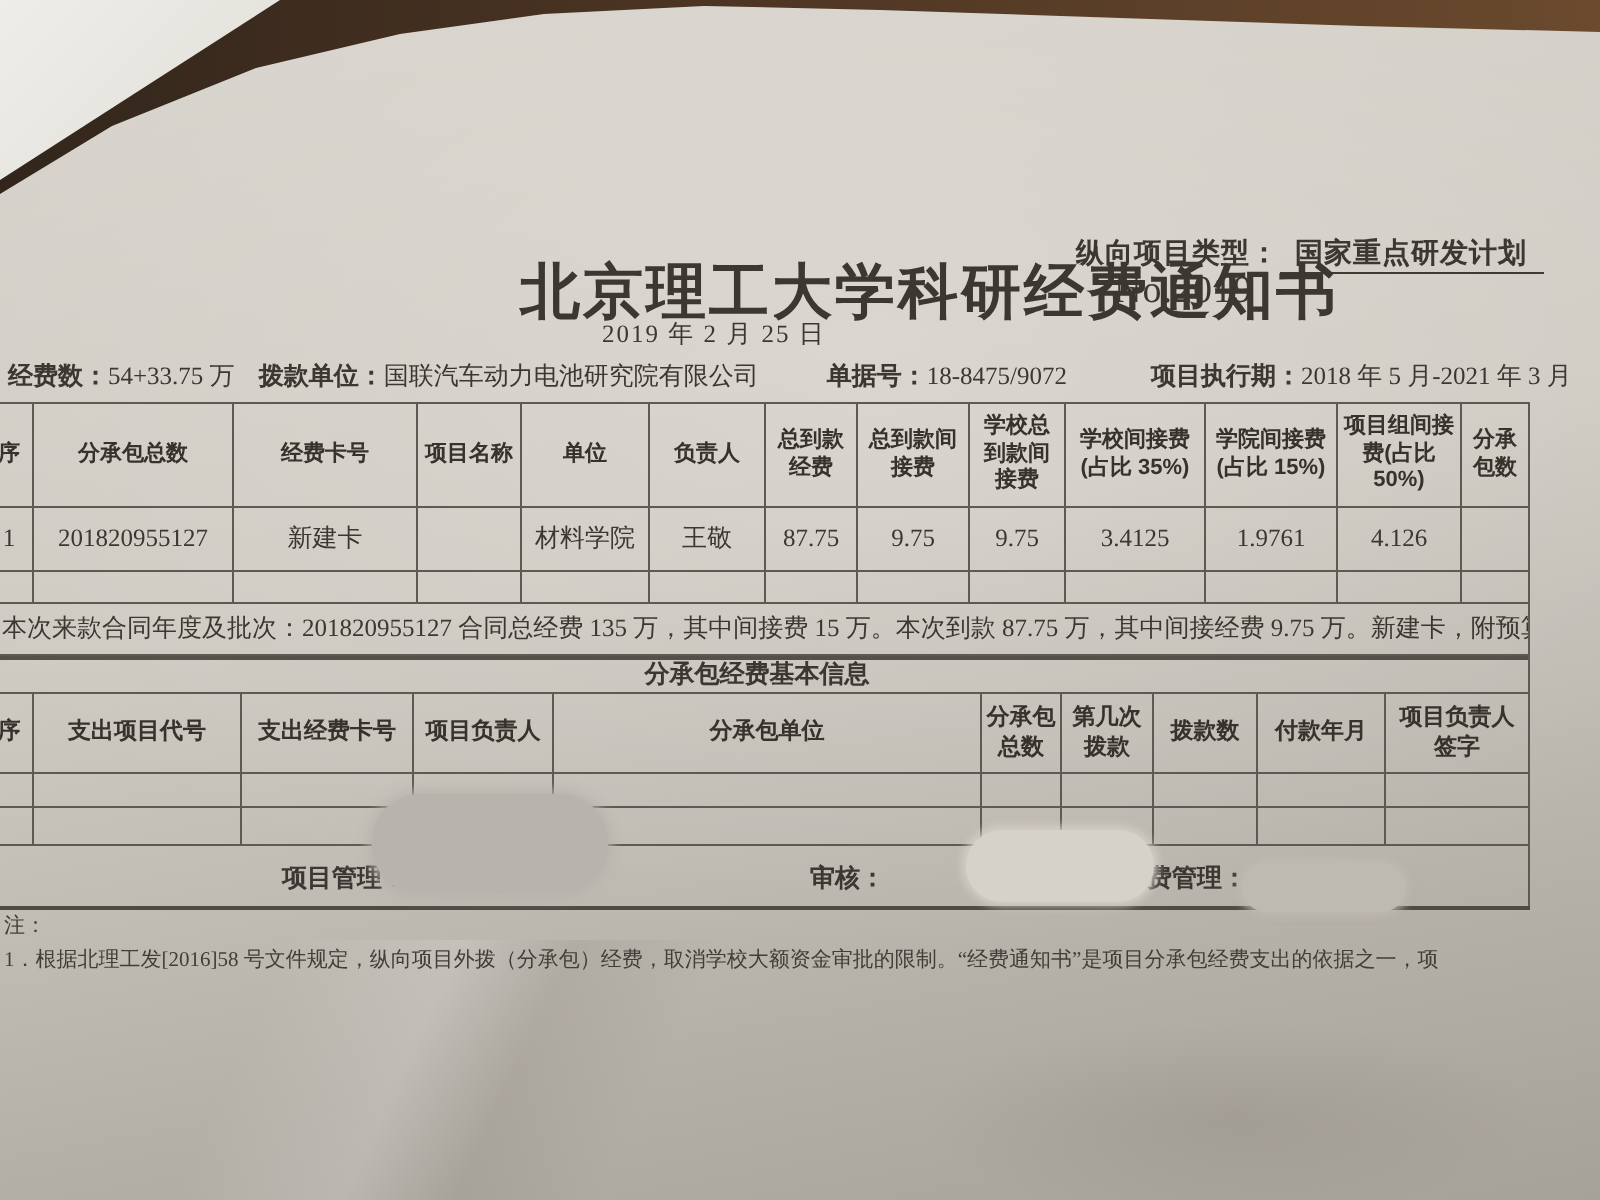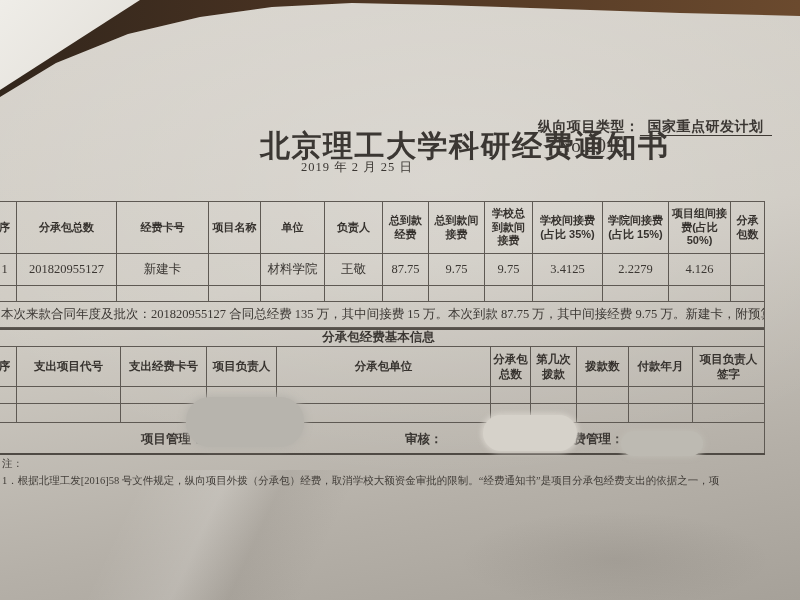--- a/index.html
+++ b/index.html
@@ -78,20 +78,26 @@
 <div class="content">
 
   <div class="vtype">
     <span>纵向项目类型：</span><span class="val">国家重点研发计划</span>
   </div>
 
   <div class="title">北京理工大学科研经费通知书</div>
   <div class="doc-no">No.2019</div>
   <div class="date">2019 年 2 月 25 日</div>
 
+  <div class="info-line">
+    <span class="pair"><b>经费数：</b><span>54+33.75 万</span></span>
+    <span class="pair"><b>拨款单位：</b><span>国联汽车动力电池研究院有限公司</span></span>
+    <span class="pair receipt"><b>单据号：</b><span>18-8475/9072</span></span>
+    <span class="pair period"><b>项目执行期：</b><span>2018 年 5 月-2021 年 3 月</span></span>
+  </div>
 
   <table class="main-table">
     <colgroup>
       <col style="width:24px">
         <col style="width:100px">
         <col style="width:92px">
         <col style="width:52px">
         <col style="width:64px">
         <col style="width:58px">
         <col style="width:46px">
@@ -122,21 +128,21 @@
       <td>1</td>
       <td>201820955127</td>
       <td>新建卡</td>
       <td></td>
       <td>材料学院</td>
       <td>王敬</td>
       <td>87.75</td>
       <td>9.75</td>
       <td>9.75</td>
       <td>3.4125</td>
-      <td>2.2279</td>
+      <td>1.9761</td>
       <td>4.126</td>
       <td></td>
     </tr>
     <tr style="height:16px">
       <td></td>
           <td></td>
           <td></td>
           <td></td>
           <td></td>
           <td></td>

